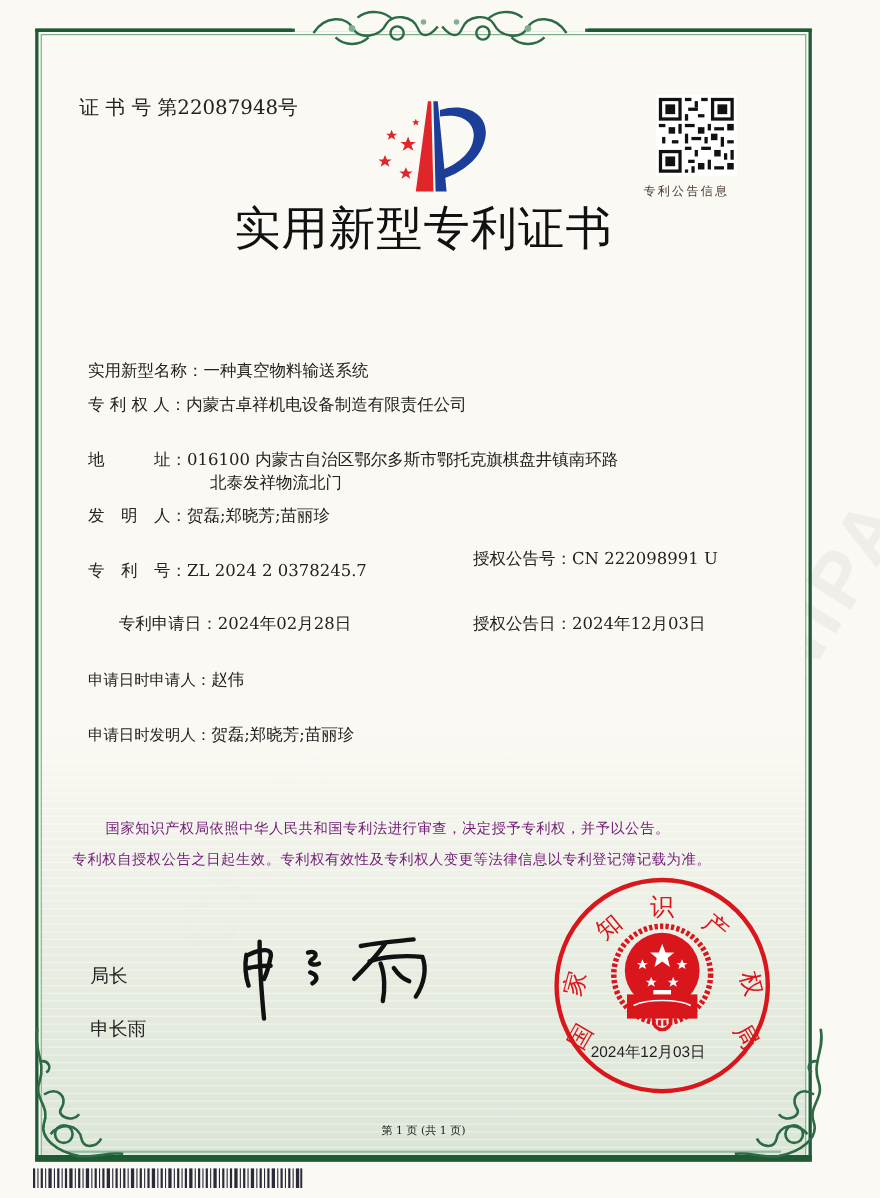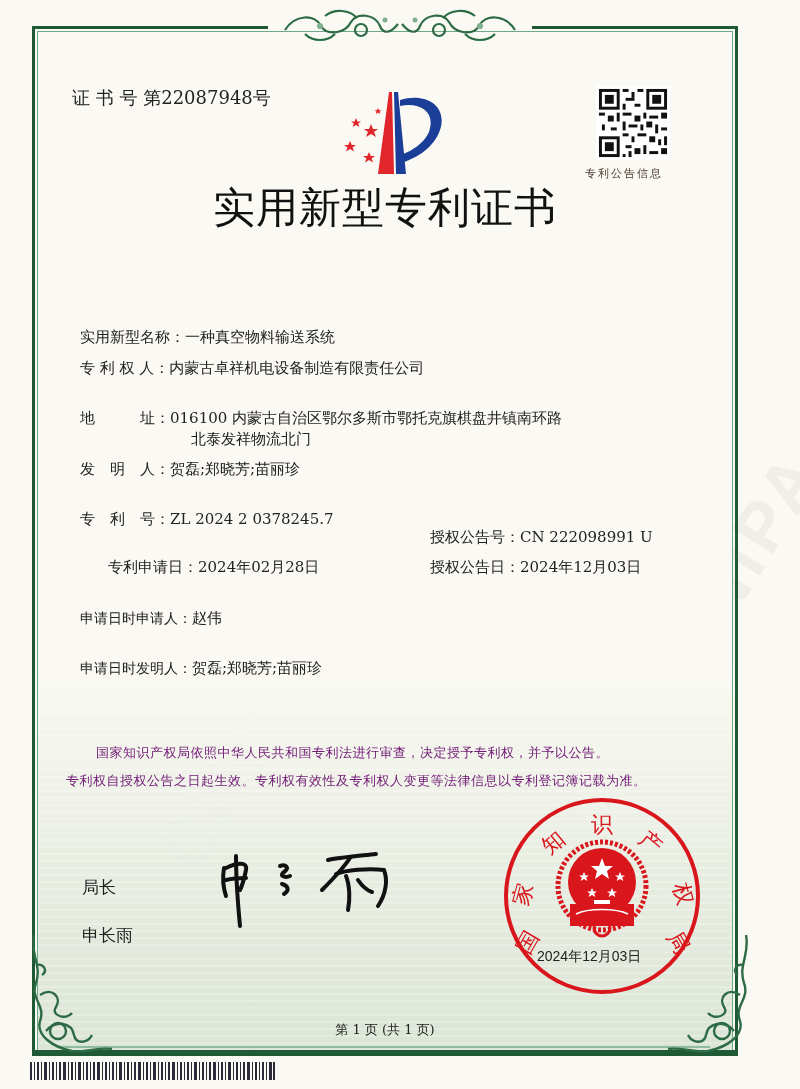--- a/index.html
+++ b/index.html
@@ -46,21 +46,21 @@
   .title {
     left: 0; width: 770px; top: 180px; text-align: center;
     font-size: 42px; font-family: "DejaVu Sans", "Liberation Sans", sans-serif;
     letter-spacing: 1px; color: #111;
   }
   .qr-box { left: 596px; top: 86px; width: 74px; height: 74px; background: #fff; }
   .qr-caption { left: 585px; top: 166px; font-size: 11px; color: #4a3a30; letter-spacing: 2px; }
   .notice { font-size: 13px; color: #701a75; white-space: nowrap; letter-spacing: 0.5px; }
   .director-title { left: 82px; top: 876px; font-family: "DejaVu Sans", sans-serif; font-size: 17px; }
   .director-name { left: 82px; top: 908px; font-family: "DejaVu Sans", sans-serif; font-size: 17px; margin-top: 16px; }
-  .page-no { left: 0; width: 770px; text-align: center; top: 1021px; font-size: 13px; }
+  .page-no { left: 0; width: 770px; text-align: center; top: 1021px; font-size: 10px; }
   .seal-date {
     left: 537px; top: 948px; font-family: "Liberation Sans", sans-serif; font-size: 14px; color: #222;
   }
 </style>
 </head>
 <body>
 
 <div class="wm" style="left:170px; top:190px;">CNIPA</div>
 <div class="wm" style="left:420px; top:330px;">CNIPA</div>
 <div class="wm" style="left:120px; top:720px;">CNIPA</div>
@@ -270,21 +270,21 @@
 </div>
 <div class="abs value" style="left:191px; top:430px;">北泰发祥物流北门</div>
 
 <div class="abs" style="left:80px; top:459px;">
   <span class="label">发　明　人：</span><span class="value">贺磊;郑晓芳;苗丽珍</span>
 </div>
 
 <div class="abs" style="left:80px; top:509px;">
   <span class="label">专　利　号：</span><span class="value">ZL 2024 2 0378245.7</span>
 </div>
-<div class="abs" style="left:430px; top:527px;">
+<div class="abs" style="left:430px; top:498px;">
   <span class="label">授权公告号：</span><span class="value">CN 222098991 U</span>
 </div>
 
 <div class="abs" style="left:87px; top:557px;margin-left:21px;">
   <span class="label">专利申请日：</span><span class="value">2024年02月28日</span>
 </div>
 <div class="abs" style="left:430px; top:557px;">
   <span class="label">授权公告日：</span><span class="value">2024年12月03日</span>
 </div>
 

